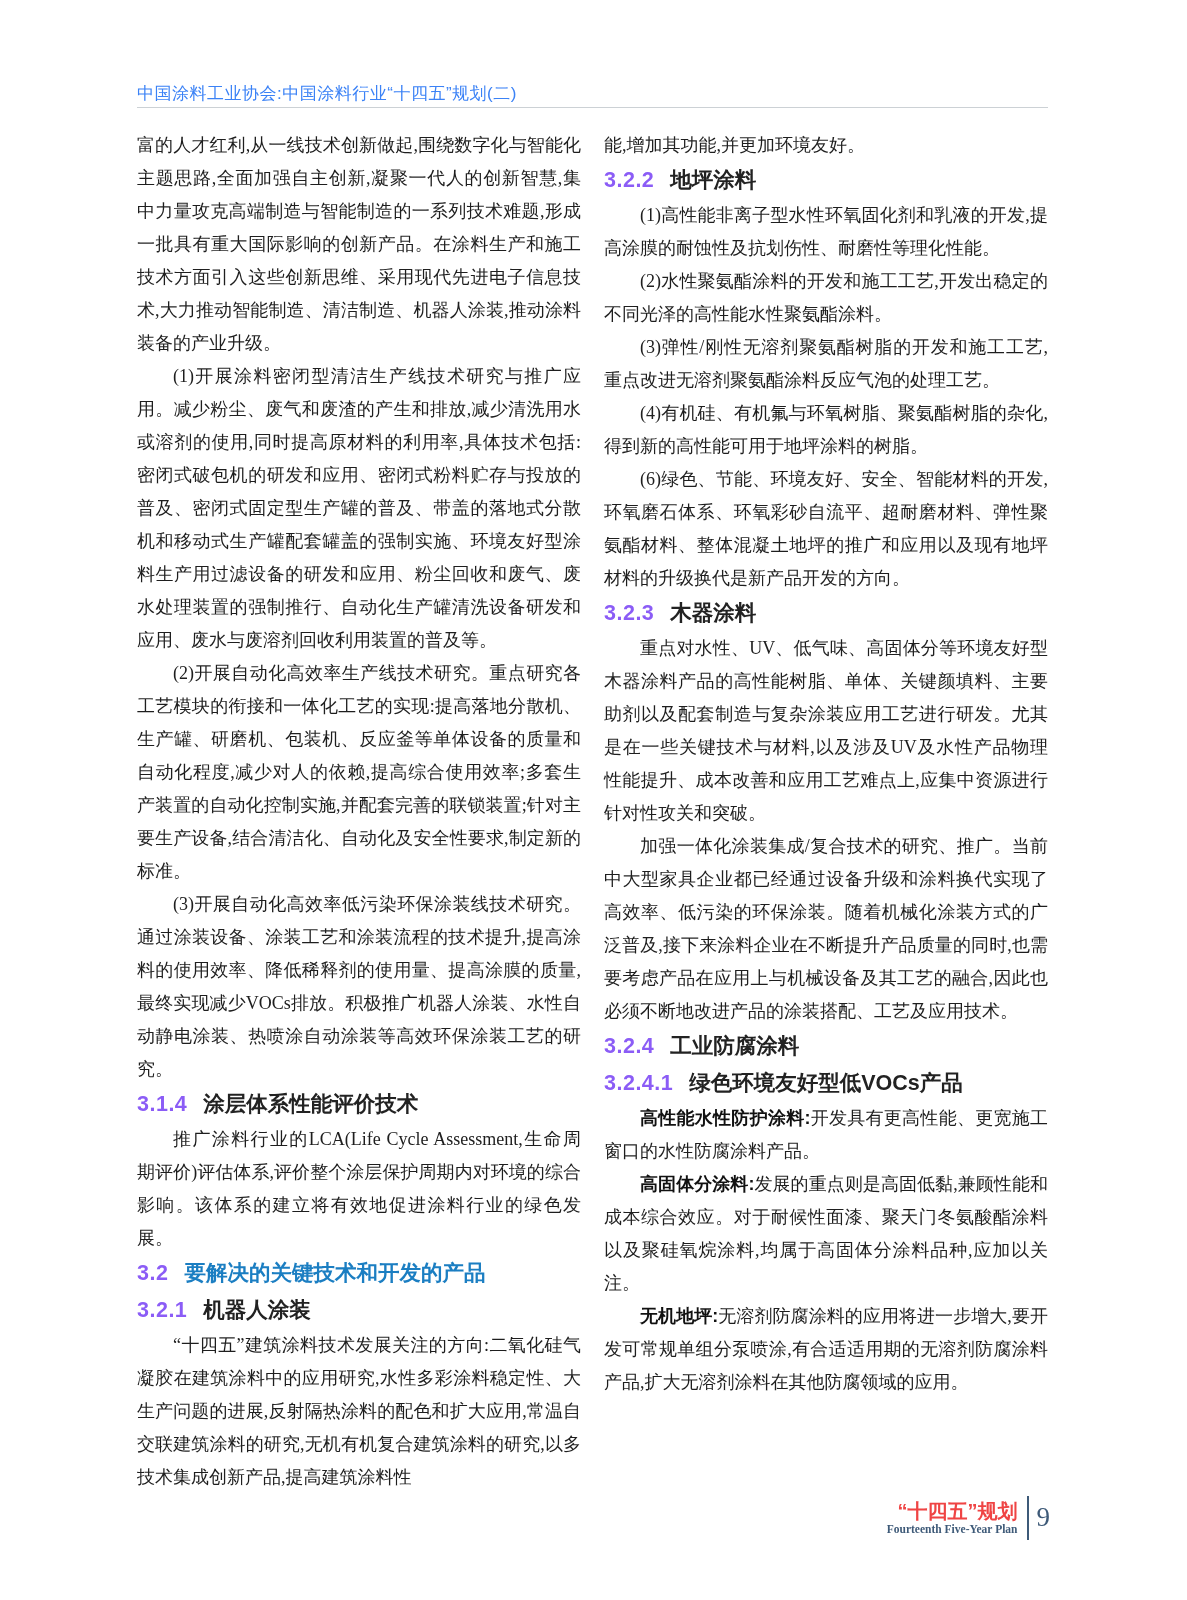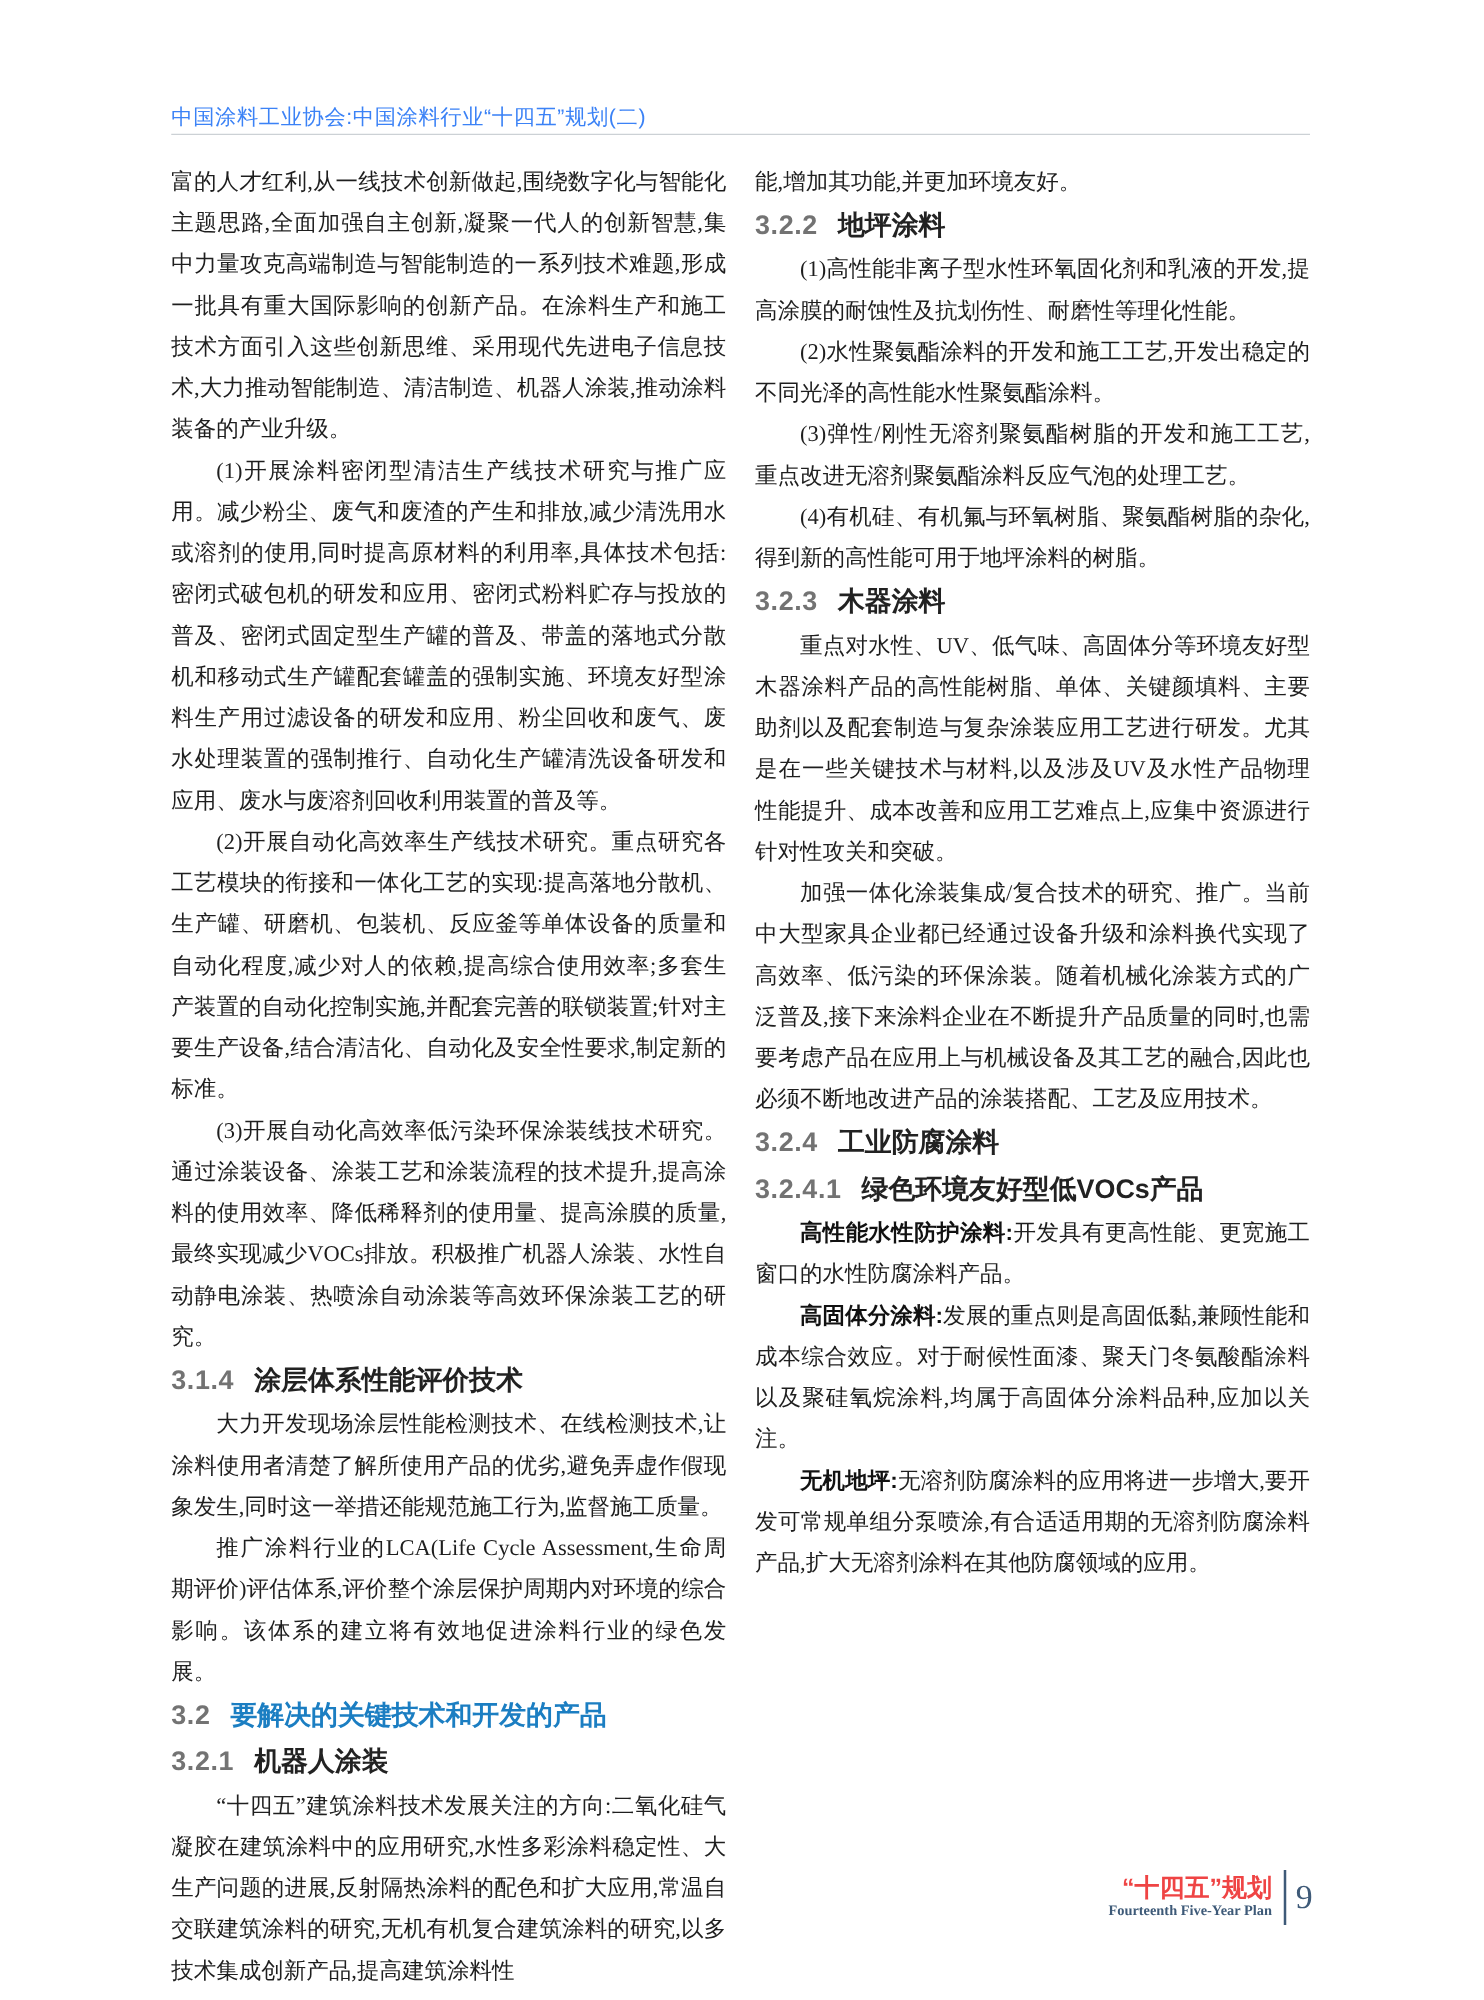--- a/index.html
+++ b/index.html
@@ -28,21 +28,21 @@
   .para.indent{text-indent:2em;}
   .lead{
     font-family:"Liberation Sans","DejaVu Sans",sans-serif;
     font-weight:bold;color:#111;
   }
   .heading{
     font-family:"Liberation Sans","DejaVu Sans",sans-serif;
     font-size:21.5px;line-height:37px;font-weight:bold;color:#222;
     margin:0;white-space:nowrap;
   }
-  .heading .num{color:#737373;margin-right:16px;letter-spacing:0.5px;}
+  .heading .num{color:#8b5cf6;margin-right:16px;letter-spacing:0.5px;}
   .heading.accent .title{color:#1b7ec2;}
   .page-footer{
     position:absolute;top:1496px;right:137px;
     display:flex;align-items:center;color:#3e5a78;
   }
   .footer-text{text-align:right;margin-right:9px;}
   .footer-cn{
     font-family:"Liberation Sans","DejaVu Sans",sans-serif;
     font-weight:bold;font-size:20px;line-height:22px;color:#ef4444;
   }
@@ -63,34 +63,34 @@
 <div class="header-rule"></div>
 
 <div class="columns">
 
   <div class="column">
     <p class="para">富的人才红利,从一线技术创新做起,围绕数字化与智能化主题思路,全面加强自主创新,凝聚一代人的创新智慧,集中力量攻克高端制造与智能制造的一系列技术难题,形成一批具有重大国际影响的创新产品。在涂料生产和施工技术方面引入这些创新思维、采用现代先进电子信息技术,大力推动智能制造、清洁制造、机器人涂装,推动涂料装备的产业升级。</p>
     <p class="para indent">(1)开展涂料密闭型清洁生产线技术研究与推广应用。减少粉尘、废气和废渣的产生和排放,减少清洗用水或溶剂的使用,同时提高原材料的利用率,具体技术包括:密闭式破包机的研发和应用、密闭式粉料贮存与投放的普及、密闭式固定型生产罐的普及、带盖的落地式分散机和移动式生产罐配套罐盖的强制实施、环境友好型涂料生产用过滤设备的研发和应用、粉尘回收和废气、废水处理装置的强制推行、自动化生产罐清洗设备研发和应用、废水与废溶剂回收利用装置的普及等。</p>
     <p class="para indent">(2)开展自动化高效率生产线技术研究。重点研究各工艺模块的衔接和一体化工艺的实现:提高落地分散机、生产罐、研磨机、包装机、反应釜等单体设备的质量和自动化程度,减少对人的依赖,提高综合使用效率;多套生产装置的自动化控制实施,并配套完善的联锁装置;针对主要生产设备,结合清洁化、自动化及安全性要求,制定新的标准。</p>
     <p class="para indent">(3)开展自动化高效率低污染环保涂装线技术研究。通过涂装设备、涂装工艺和涂装流程的技术提升,提高涂料的使用效率、降低稀释剂的使用量、提高涂膜的质量,最终实现减少VOCs排放。积极推广机器人涂装、水性自动静电涂装、热喷涂自动涂装等高效环保涂装工艺的研究。</p>
     <h3 class="heading"><span class="num">3.1.4</span><span class="title">涂层体系性能评价技术</span></h3>
-    <p class="para indent">大力开发现场涂层性能检测技术、在线检测技术,让涂料使用者清楚了解所使用产品的优劣,避免弄虚作假现象发生,同时这一举措还能规范施工行为,监督施工质量。</p>
     <p class="para indent">推广涂料行业的LCA(Life Cycle Assessment,生命周期评价)评估体系,评价整个涂层保护周期内对环境的综合影响。该体系的建立将有效地促进涂料行业的绿色发展。</p>
     <h3 class="heading accent"><span class="num">3.2</span><span class="title">要解决的关键技术和开发的产品</span></h3>
     <h3 class="heading"><span class="num">3.2.1</span><span class="title">机器人涂装</span></h3>
     <p class="para indent">“十四五”建筑涂料技术发展关注的方向:二氧化硅气凝胶在建筑涂料中的应用研究,水性多彩涂料稳定性、大生产问题的进展,反射隔热涂料的配色和扩大应用,常温自交联建筑涂料的研究,无机有机复合建筑涂料的研究,以多技术集成创新产品,提高建筑涂料性</p>
   </div>
 
   <div class="column">
     <p class="para">能,增加其功能,并更加环境友好。</p>
     <h3 class="heading"><span class="num">3.2.2</span><span class="title">地坪涂料</span></h3>
     <p class="para indent">(1)高性能非离子型水性环氧固化剂和乳液的开发,提高涂膜的耐蚀性及抗划伤性、耐磨性等理化性能。</p>
     <p class="para indent">(2)水性聚氨酯涂料的开发和施工工艺,开发出稳定的不同光泽的高性能水性聚氨酯涂料。</p>
     <p class="para indent">(3)弹性/刚性无溶剂聚氨酯树脂的开发和施工工艺,重点改进无溶剂聚氨酯涂料反应气泡的处理工艺。</p>
     <p class="para indent">(4)有机硅、有机氟与环氧树脂、聚氨酯树脂的杂化,得到新的高性能可用于地坪涂料的树脂。</p>
+    <p class="para indent">(6)绿色、节能、环境友好、安全、智能材料的开发,环氧磨石体系、环氧彩砂自流平、超耐磨材料、弹性聚氨酯材料、整体混凝土地坪的推广和应用以及现有地坪材料的升级换代是新产品开发的方向。</p>
     <h3 class="heading"><span class="num">3.2.3</span><span class="title">木器涂料</span></h3>
     <p class="para indent">重点对水性、UV、低气味、高固体分等环境友好型木器涂料产品的高性能树脂、单体、关键颜填料、主要助剂以及配套制造与复杂涂装应用工艺进行研发。尤其是在一些关键技术与材料,以及涉及UV及水性产品物理性能提升、成本改善和应用工艺难点上,应集中资源进行针对性攻关和突破。</p>
     <p class="para indent">加强一体化涂装集成/复合技术的研究、推广。当前中大型家具企业都已经通过设备升级和涂料换代实现了高效率、低污染的环保涂装。随着机械化涂装方式的广泛普及,接下来涂料企业在不断提升产品质量的同时,也需要考虑产品在应用上与机械设备及其工艺的融合,因此也必须不断地改进产品的涂装搭配、工艺及应用技术。</p>
     <h3 class="heading"><span class="num">3.2.4</span><span class="title">工业防腐涂料</span></h3>
     <h3 class="heading"><span class="num">3.2.4.1</span><span class="title">绿色环境友好型低VOCs产品</span></h3>
     <p class="para indent"><span class="lead">高性能水性防护涂料:</span><span>开发具有更高性能、更宽施工窗口的水性防腐涂料产品。</span></p>
     <p class="para indent"><span class="lead">高固体分涂料:</span><span>发展的重点则是高固低黏,兼顾性能和成本综合效应。对于耐候性面漆、聚天门冬氨酸酯涂料以及聚硅氧烷涂料,均属于高固体分涂料品种,应加以关注。</span></p>
     <p class="para indent"><span class="lead">无机地坪:</span><span>无溶剂防腐涂料的应用将进一步增大,要开发可常规单组分泵喷涂,有合适适用期的无溶剂防腐涂料产品,扩大无溶剂涂料在其他防腐领域的应用。</span></p>
 
   </div>

